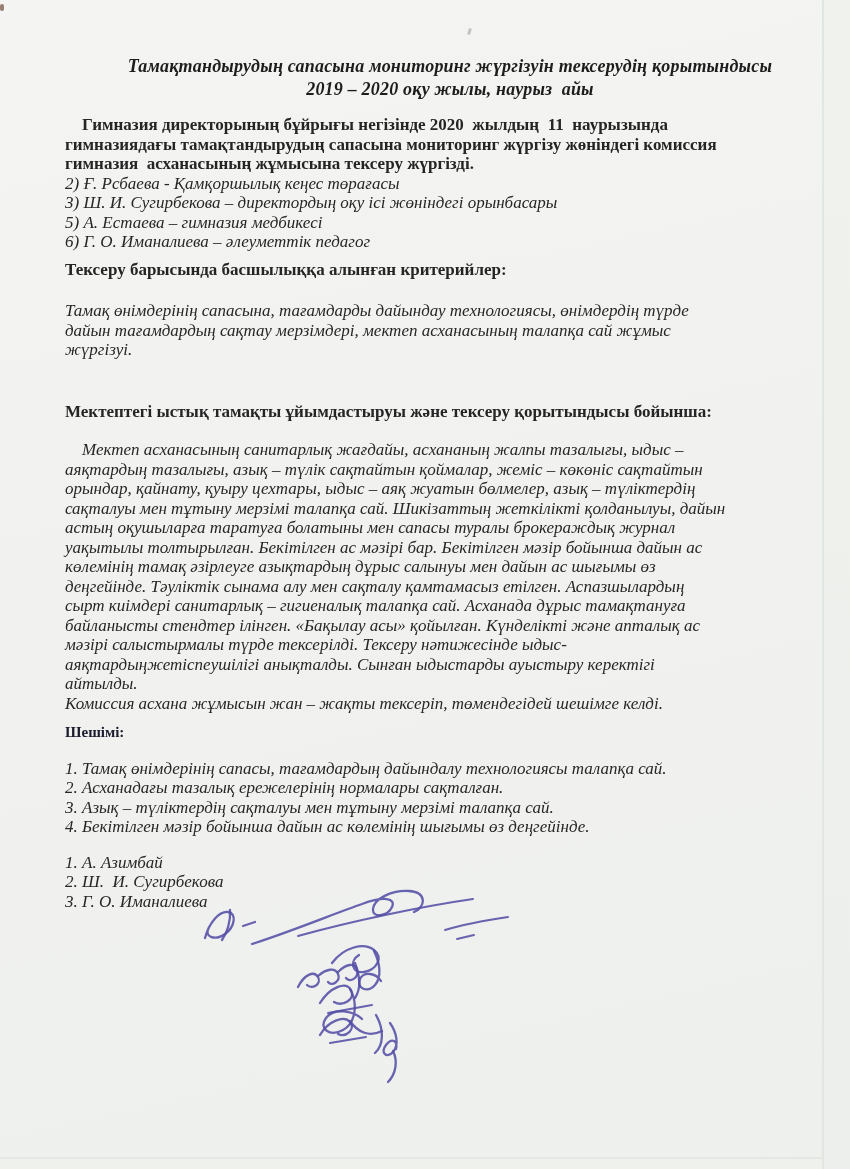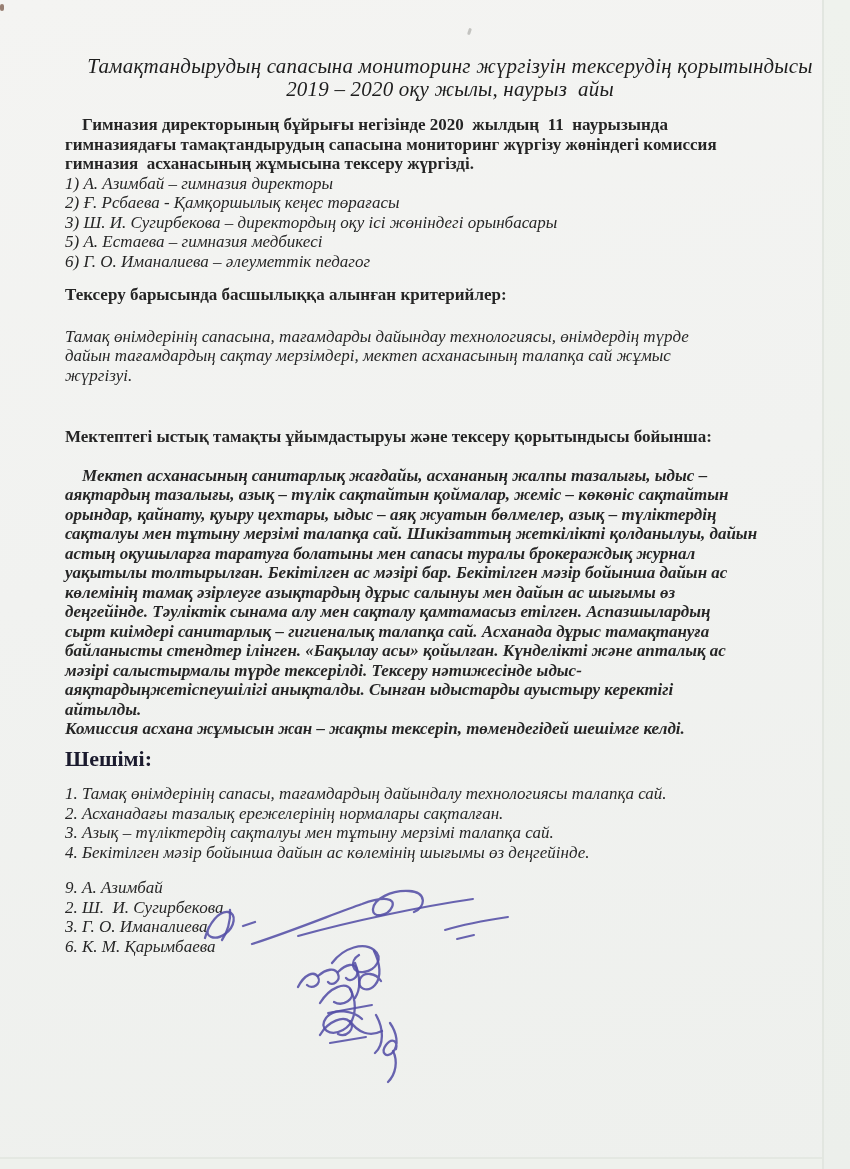--- a/index.html
+++ b/index.html
@@ -26,32 +26,32 @@
   .speck2{position:absolute;left:468px;top:28px;width:3px;height:7px;background:#9a9a98;opacity:.55;transform:rotate(18deg);border-radius:2px;}
 
   .content{
     position:absolute;left:65px;top:0;width:756px;
     font-size:17px;line-height:19.5px;
   }
   .pre{white-space:pre-wrap;}
   .title{
     margin:55px 0 0 14px;
     text-align:center;
-    font-weight:normal;font-style:italic;
-    font-size:21px;line-height:23px;color:#1d1d1d;
+    font-weight:bold;font-style:italic;
+    font-size:18px;line-height:23px;color:#1d1d1d;
     letter-spacing:.2px;
   }
   .intro{margin:14px 0 0 0;font-weight:600;color:#252525;}
   .it{font-style:italic;}
   .list p{margin:0;}
-  .heading{margin:14px 0 0 0;font-weight:600;color:#252525;}
+  .heading{margin:8px 0 0 0;font-weight:600;color:#252525;}
   .criteria{margin:22px 0 0 0;}
   .org-heading{margin:42px 0 0 0;font-weight:600;color:#252525;}
-  .findings{margin:19px 0 0 0;font-weight:bold;}
-  .decision-heading{margin:10px 0 8px 0;font-weight:bold;font-size:22px;color:#1b1b2e;}
+  .findings{margin:19px 0 0 0;}
+  .decision-heading{margin:10px 0 8px 0;font-weight:bold;font-size:15px;color:#1b1b2e;}
   .decisions{margin:16px 0 16px 0;}
   .signatories{margin:16px 0 0 0;}
   .sig-overlay{position:absolute;left:0;top:0;width:850px;height:1169px;pointer-events:none;}
   .sig-overlay path{fill:none;stroke-linecap:round;stroke-linejoin:round;opacity:.88;}
 </style>
 </head>
 <body>
 
 <div class="scan">
 
@@ -60,21 +60,20 @@
     <div class="title">
       <div class="pre">Тамақтандырудың сапасына мониторинг жүргізуін тексерудің қорытындысы</div>
       <div class="pre">2019 – 2020 оқу жылы, наурыз  айы</div>
     </div>
 
     <p class="intro pre">    Гимназия директорының бұйрығы негізінде 2020  жылдың  11  наурызында
 гимназиядағы тамақтандырудың сапасына мониторинг жүргізу жөніндегі комиссия
 гимназия  асханасының жұмысына тексеру жүргізді.</p>
 
     <div class="list">
-      <p class="it pre">1) А. Азимбай – гимназия директоры</p>
       <p class="it pre">2) Ғ. Рсбаева - Қамқоршылық кеңес төрағасы</p>
       <p class="it pre">3) Ш. И. Сугирбекова – директордың оқу ісі жөніндегі орынбасары</p>
       <p class="it pre">5) А. Естаева – гимназия медбикесі</p>
       <p class="it pre">6) Г. О. Иманалиева – әлеуметтік педагог</p>
     </div>
 
     <p class="heading pre">Тексеру барысында басшылыққа алынған критерийлер:</p>
 
     <p class="criteria it pre">Тамақ өнімдерінің сапасына, тағамдарды дайындау технологиясы, өнімдердің түрде
 дайын тағамдардың сақтау мерзімдері, мектеп асханасының талапқа сай жұмыс
@@ -100,24 +99,23 @@
     <p class="decision-heading pre">Шешімі:</p>
 
     <div class="decisions list">
       <p class="it pre">1. Тамақ өнімдерінің сапасы, тағамдардың дайындалу технологиясы талапқа сай.</p>
       <p class="it pre">2. Асханадағы тазалық ережелерінің нормалары сақталған.</p>
       <p class="it pre">3. Азық – түліктердің сақталуы мен тұтыну мерзімі талапқа сай.</p>
       <p class="it pre">4. Бекітілген мәзір бойынша дайын ас көлемінің шығымы өз деңгейінде.</p>
     </div>
 
     <div class="signatories list">
-      <p class="it pre">9. А. Азимбай</p>
+      <p class="it pre">1. А. Азимбай</p>
       <p class="it pre">2. Ш.  И. Сугирбекова</p>
       <p class="it pre">3. Г. О. Иманалиева</p>
-      <p class="it pre">6. К. М. Қарымбаева</p>
     </div>
 
   </div>
 
   <svg class="sig-overlay" viewBox="0 0 850 1169">
     <g fill="none" stroke-width="2.3" stroke="#544ea6">
 
       <g>
         <path d="M205,938 C209,923 219,911 228,912 C237,913 235,927 225,934 C215,941 203,937 209,927"></path>
         <path d="M230,910 C231,921 227,933 222,940"></path>

